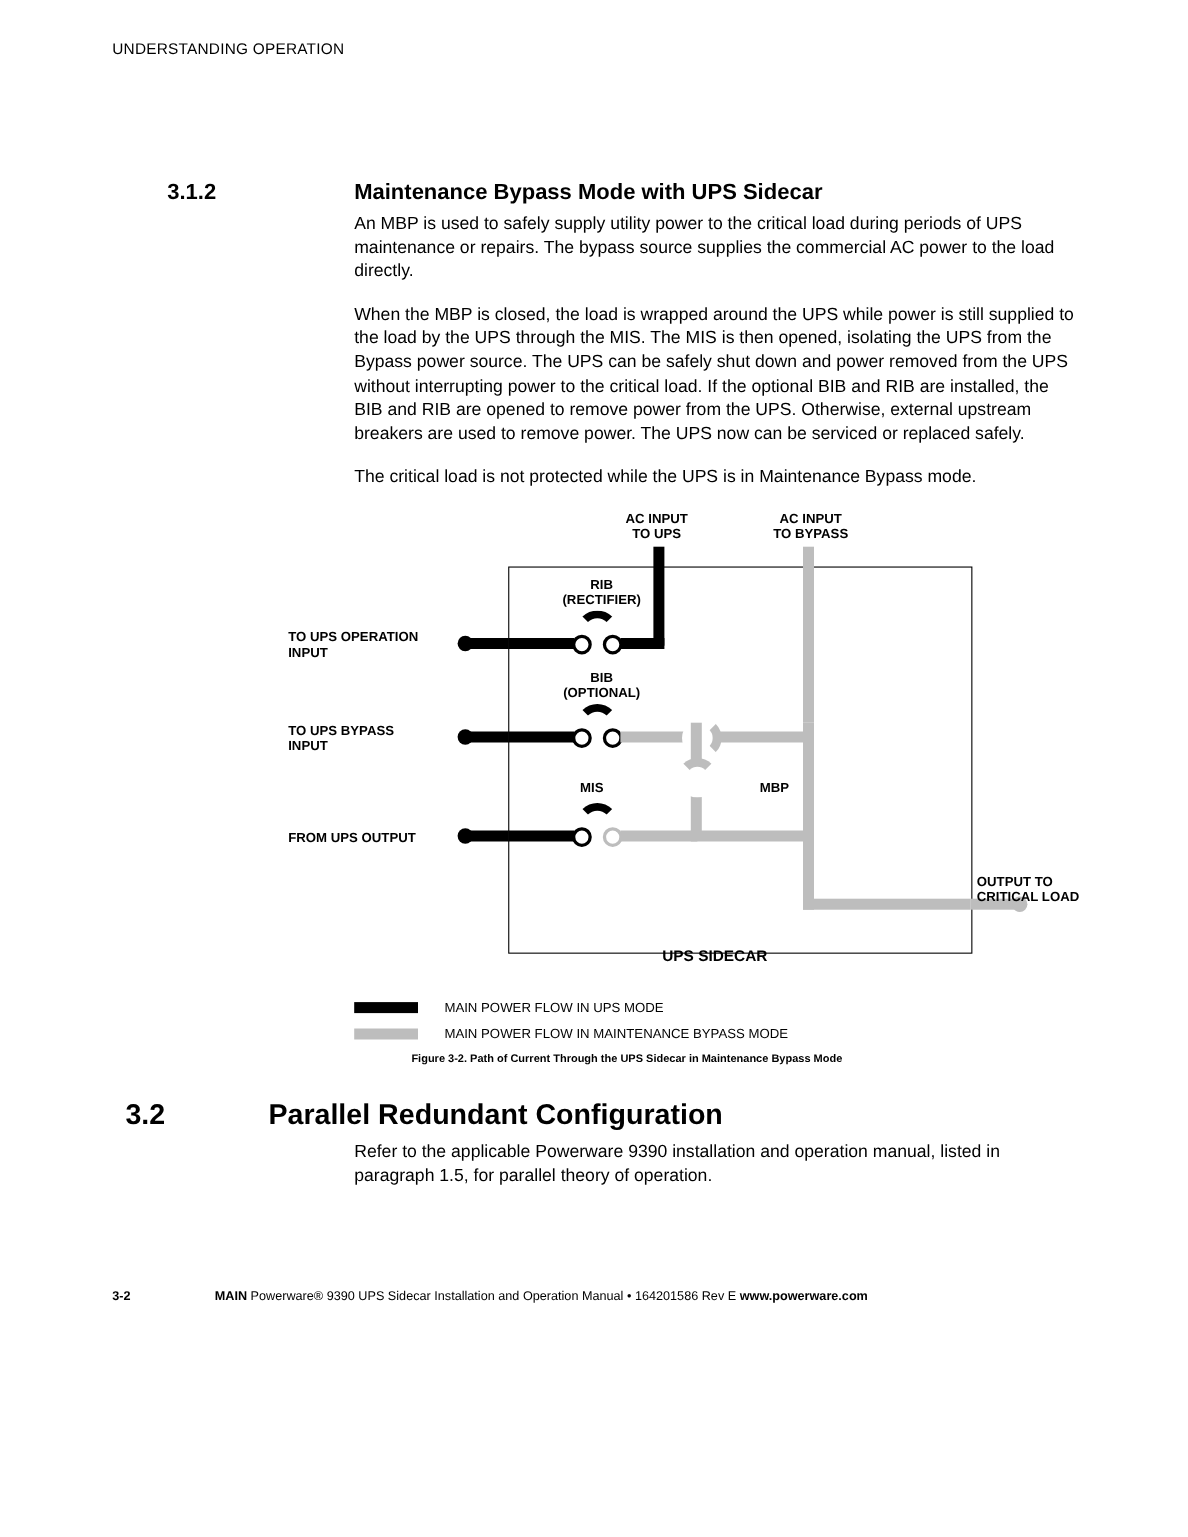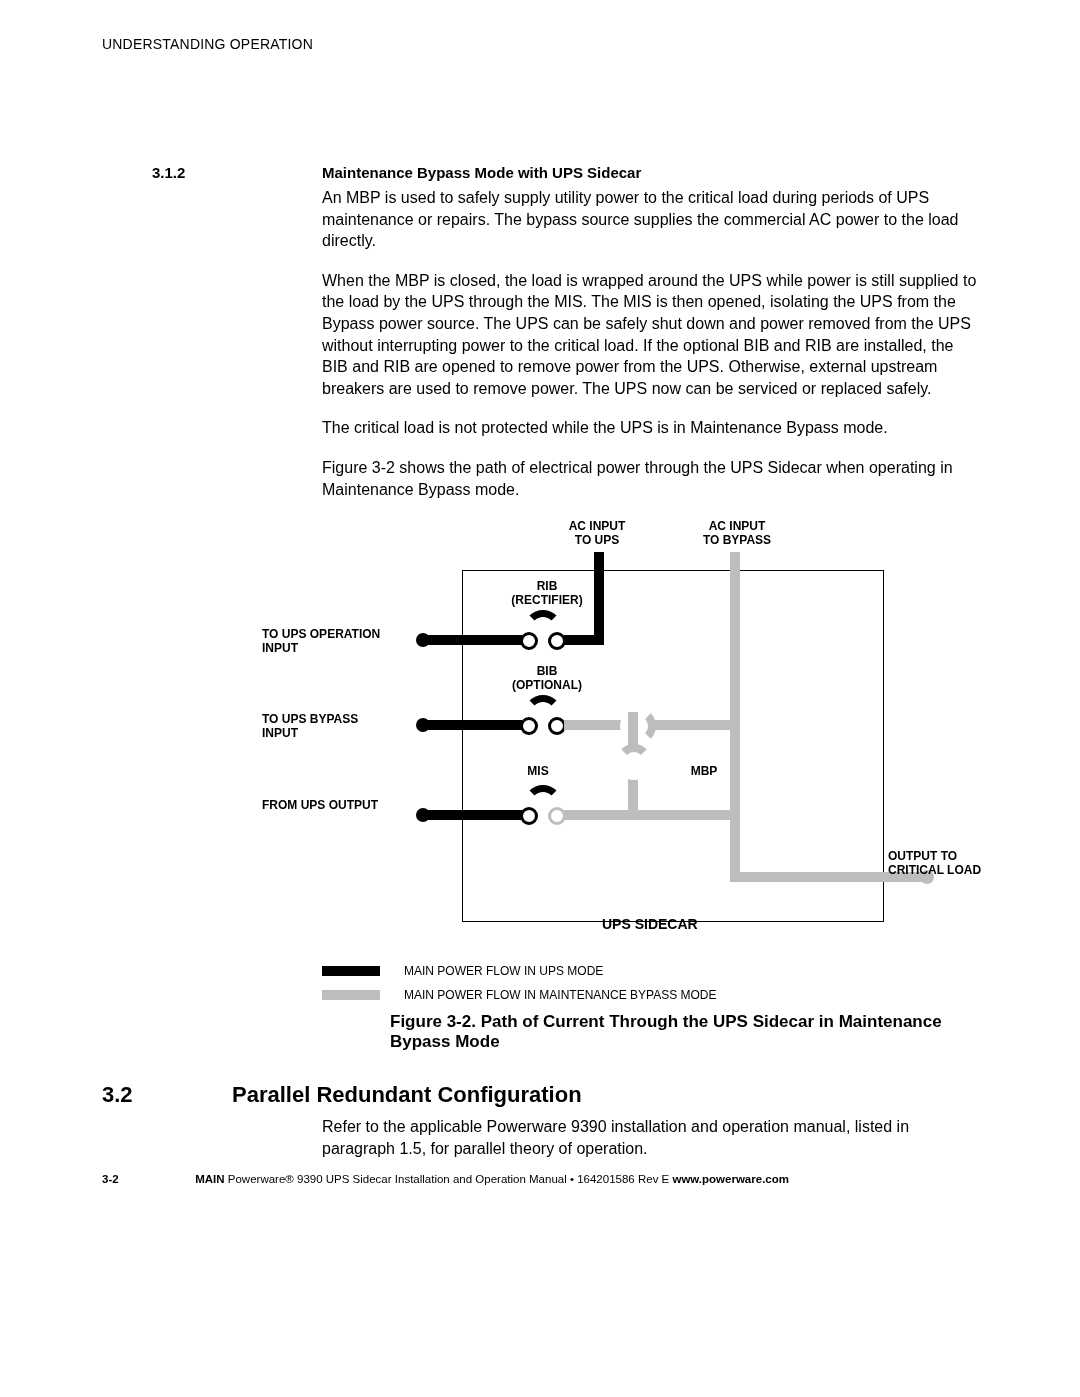--- a/index.html
+++ b/index.html
@@ -1,21 +1,21 @@
 <!DOCTYPE html>
 <html><head>
 <meta charset="utf-8">
 <style>
   html,body{margin:0;padding:0;background:#fff;color:#000;font-family:Arial,Helvetica,sans-serif}
   .page{width:1080px;height:1215px;position:relative;box-sizing:border-box;padding:36px 102px 36px 102px}
   .header{font-size:14px;letter-spacing:.2px;margin-bottom:112px}
   .sec-num{display:inline-block;width:170px;vertical-align:top;font-weight:bold}
   .sec-title{font-weight:bold}
-  .h3line{font-size:15px;margin-left:50px;margin-bottom:6px}
-  .h2line{font-size:22px;margin-left:0;margin-top:30px;margin-bottom:8px}
+  .h3line{font-size:20px;margin-left:50px;margin-bottom:6px}
+  .h2line{font-size:26px;margin-left:12px;margin-top:30px;margin-bottom:8px}
   .body-block{margin-left:220px;font-size:16px;line-height:1.35;max-width:660px}
   .para{margin-bottom:18px}
   
   .diagram-wrap{margin:20px 0 10px 220px;width:660px}
   .diagram{position:relative;width:640px;height:430px;font-family:Arial,Helvetica,sans-serif}
   .lbl{position:absolute;font-size:12px;font-weight:bold;text-align:left;line-height:1.15}
   .lbl.center{text-align:center}
   
   .frame{position:absolute;border:1px solid #000}
   
@@ -34,41 +34,40 @@
   .dot.blk{background:#000}
   .dot.gry{background:#bdbdbd}
   
   .hump{position:absolute;width:20px;height:20px;border:8px solid #bdbdbd;border-radius:50%;border-bottom-color:transparent;border-left-color:transparent;border-right-color:transparent;transform:rotate(90deg);background:#fff}
   
   .legend{margin-top:14px;font-size:12px;font-weight:normal}
   .legend-row{display:flex;align-items:center;margin:6px 0 10px 0}
   .swatch{width:58px;height:10px;margin-right:24px}
   .swatch.blk{background:#000}
   .swatch.gry{background:#bdbdbd}
-  .fig-cap{font-size:17px;font-weight:bold;margin-top:10px;margin-left:68px}
+  .fig-cap{font-size:10px;font-weight:bold;margin-top:10px;margin-left:52px}
   .box-label{position:absolute;font-size:14px;font-weight:bold}
   
   .footer{position:absolute;left:102px;right:102px;bottom:30px;font-size:11.5px}
   .footer .pn{font-weight:bold;display:inline-block;width:90px}
   .footer b{font-weight:bold}
 </style>
 </head>
 <body>
 
 <div class="page">
   <div class="header">UNDERSTANDING OPERATION</div>
 
   <div class="h3line">
     <span class="sec-num">3.1.2</span><span class="sec-title">Maintenance Bypass Mode with UPS Sidecar</span>
   </div>
   <div class="body-block">
     <div class="para">An MBP is used to safely supply utility power to the critical load during periods of UPS maintenance or repairs. The bypass source supplies the commercial AC power to the load directly.</div>
     <div class="para">When the MBP is closed, the load is wrapped around the UPS while power is still supplied to the load by the UPS through the MIS. The MIS is then opened, isolating the UPS from the Bypass power source. The UPS can be safely shut down and power removed from the UPS without interrupting power to the critical load. If the optional BIB and RIB are installed, the BIB and RIB are opened to remove power from the UPS. Otherwise, external upstream breakers are used to remove power. The UPS now can be serviced or replaced safely.</div>
     <div class="para">The critical load is not protected while the UPS is in Maintenance Bypass mode.</div>
-    <div class="para">Figure 3‑2 shows the path of electrical power through the UPS Sidecar when operating in Maintenance Bypass mode.</div>
   </div>
 
   <div class="diagram-wrap">
     <div class="diagram">
 
       <div class="frame" style="left:140px;top:50px;width:420px;height:350px"></div>
 
       <div class="lbl center" style="left:235px;top:0;width:80px;white-space:pre">AC INPUT
 TO UPS</div>
       <div class="lbl center" style="left:370px;top:0;width:90px;white-space:pre">AC INPUT
@@ -120,21 +119,21 @@
       <div class="vg" style="left:408px;top:192px;width:10px;height:170px"></div>
       <div class="hg" style="left:306px;top:290px;width:112px;height:10px"></div>
       <div class="hg" style="left:408px;top:352px;width:152px;height:10px"></div>
       <div class="hg" style="left:560px;top:352px;width:40px;height:10px"></div>
       <div class="dot gry" style="left:598px;top:350px"></div>
 
       <div class="lbl" style="left:-60px;top:108px;width:160px;white-space:pre">TO UPS OPERATION
 INPUT</div>
       <div class="lbl" style="left:-60px;top:193px;width:160px;white-space:pre">TO UPS BYPASS
 INPUT</div>
-      <div class="lbl" style="left:-60px;top:279px;width:160px">FROM UPS OUTPUT</div>
+      <div class="lbl" style="left:-60px;top:290px;width:160px">FROM UPS OUTPUT</div>
       <div class="lbl" style="left:530px;top:340px;width:110px;white-space:pre;top:330px"></div>
       <div class="lbl" style="left:566px;top:330px;width:120px;white-space:pre">OUTPUT TO
 CRITICAL LOAD</div>
 
       <div class="box-label" style="left:280px;top:396px">UPS SIDECAR</div>
     </div>
 
     <div class="legend">
       <div class="legend-row">
         <div class="swatch blk"></div>

